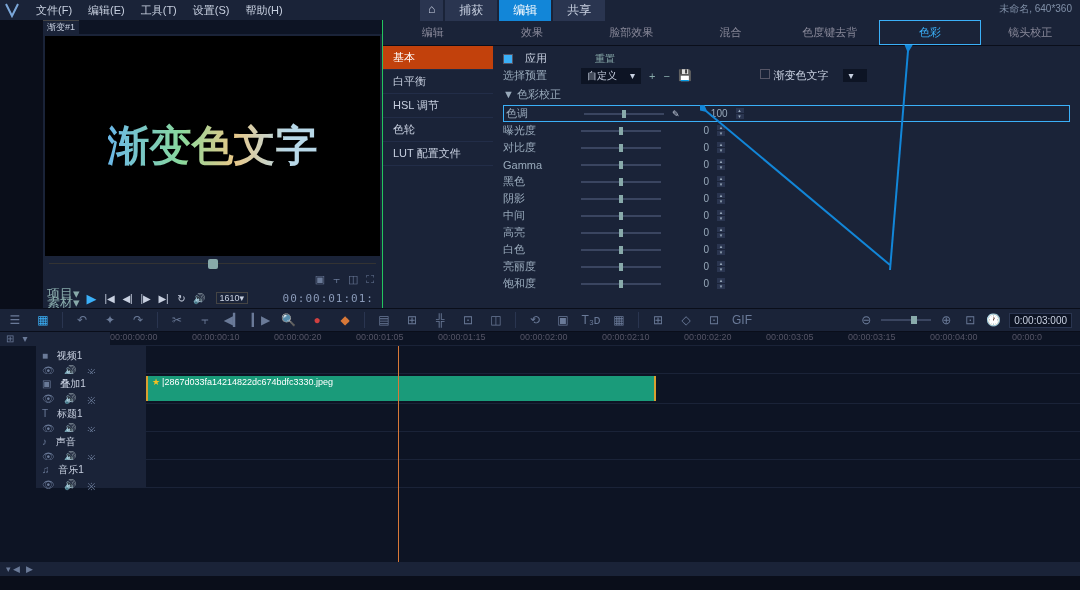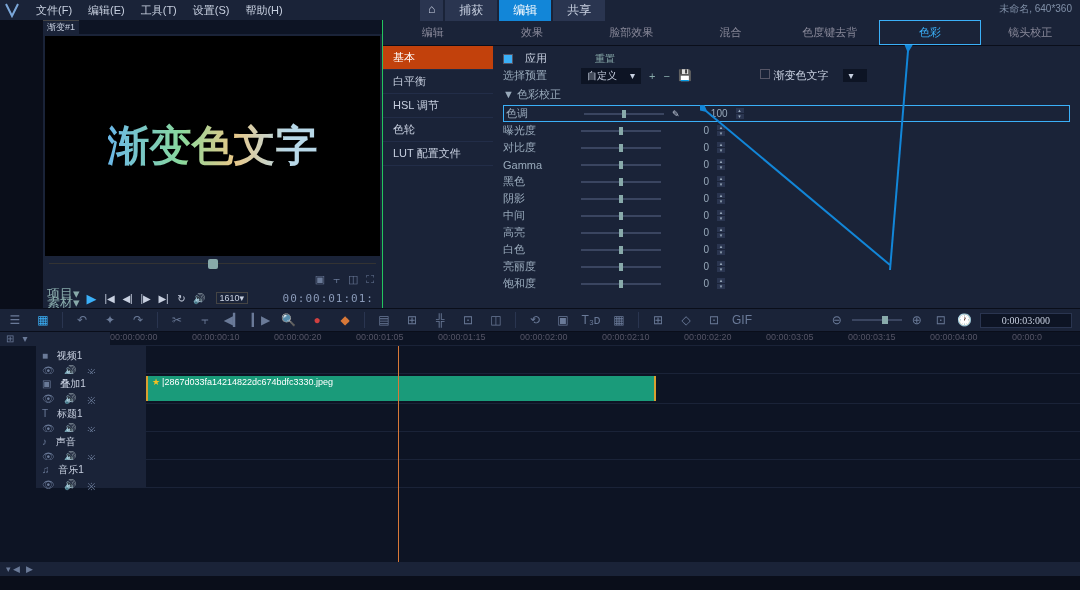--- a/index.html
+++ b/index.html
@@ -62,21 +62,21 @@
   .reset-btn { margin-left: 40px; font-size: 10px; color: #8aa; cursor: pointer; }
   
   
   .toolbar { height: 24px; background: #1a2338; border-top: 1px solid #0a0e1a; border-bottom: 1px solid #0a0e1a; display: flex; align-items: center; padding: 0 6px; gap: 10px; position: relative; }
   .tool-btn { width: 18px; height: 18px; display: flex; align-items: center; justify-content: center; cursor: pointer; color: #6a7a98; font-size: 12px; }
   .tool-btn.active { color: #3bb0f8; }
   .tool-sep { width: 1px; height: 16px; background: #2a3550; }
   .toolbar-right { position: absolute; right: 8px; display: flex; align-items: center; gap: 6px; }
   .zoom-slider { width: 50px; height: 2px; background: #3a4560; position: relative; }
   .zoom-slider .handle { position: absolute; width: 6px; height: 8px; background: #8aa; top: -3px; left: 60%; }
-  .timecode-box { background: #0d1424; border: 1px solid #2a3550; padding: 1px 21px; font-family: Liberation Serif, serif; font-size: 10px; }
+  .timecode-box { background: #0d1424; border: 1px solid #2a3550; padding: 1px 4px; font-family: Liberation Sans, sans-serif; font-size: 10px; }
   
   
   .timeline { height: 244px; background: #0d1424; display: flex; flex-direction: column; }
   .timeline-ruler { height: 14px; display: flex; position: relative; border-bottom: 1px solid #1a2338; }
   .ruler-head { width: 110px; background: #1a2338; display: flex; align-items: center; padding: 0 6px; gap: 8px; }
   .ruler-head .d { color: #6a7a98; font-size: 10px; }
   .ruler-ticks { flex: 1; position: relative; font-size: 9px; color: #556; }
   .ruler-tick { position: absolute; top: 0; }
   .timeline-tracks { flex: 1; overflow: hidden; position: relative; margin-left: 36px; }
   .track { display: flex; border-bottom: 1px solid #1a2338; }

